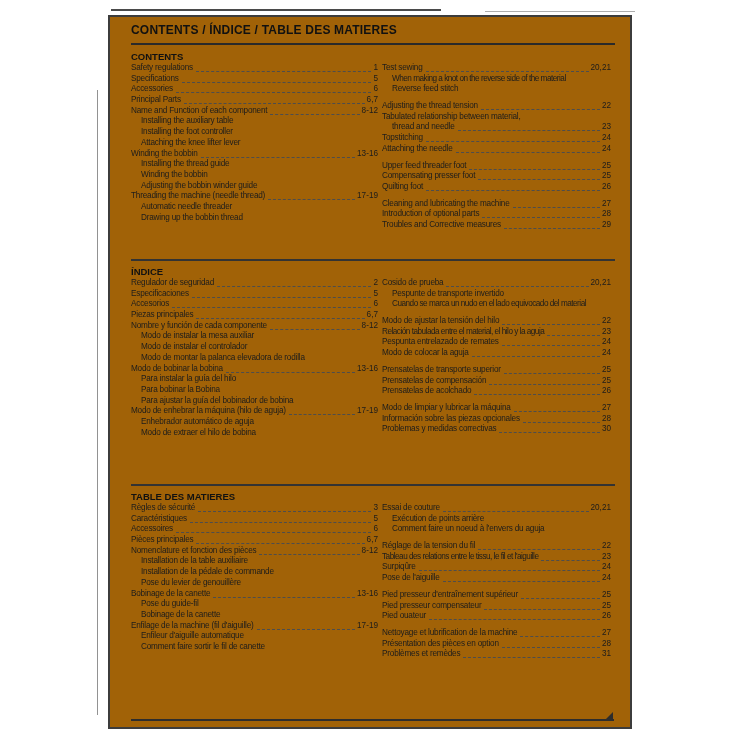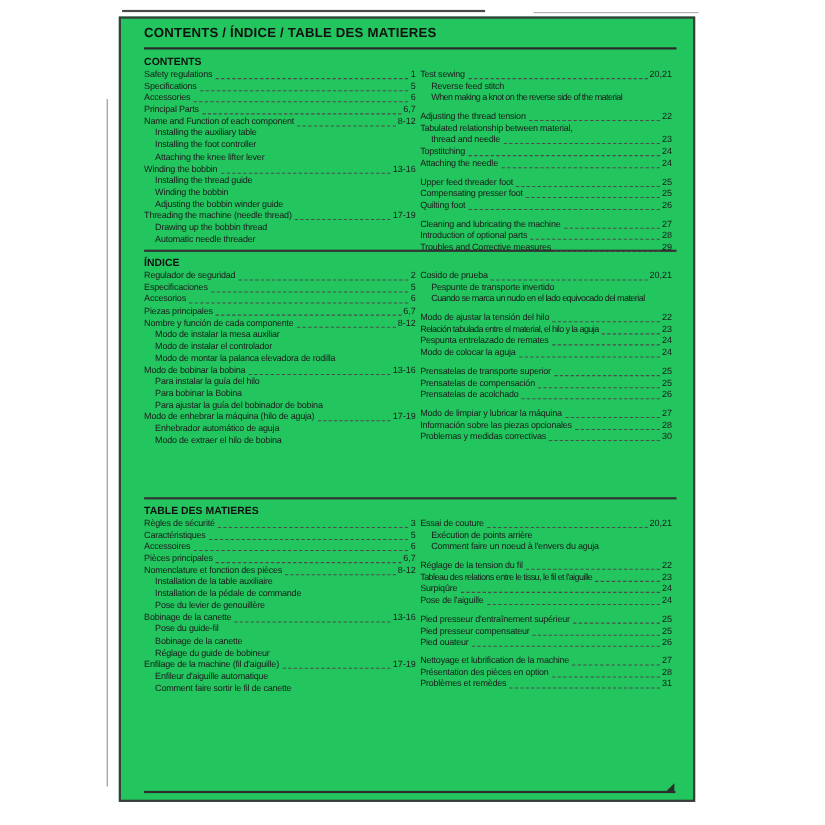--- a/index.html
+++ b/index.html
@@ -6,30 +6,30 @@
   body{
     width:750px;height:750px;position:relative;
     background:#ffffff;
     font-family:"Liberation Sans","DejaVu Sans",sans-serif;
     color:#1c1c1c;
     -webkit-font-smoothing:antialiased;
   }
   .scan-edge{position:absolute;background:#4a4a4a;}
   .page{
     position:absolute;left:108px;top:15px;width:524px;height:714px;
-    box-sizing:border-box;border:2px solid #3c3c3c;background:#22c55e;
+    box-sizing:border-box;border:2px solid #3c3c3c;background:#a16207;
   }
   .content{padding:0 15px 0 21px;}
   .doc-title{
     margin:6px 0 0;font-size:12px;line-height:14px;font-weight:bold;
     letter-spacing:.2px;color:#111;
   }
   .title-rule{height:0;border-top:2px solid #2a2a2a;margin-top:6px;}
   .section{box-sizing:border-box;}
-  .sec-1{height:182px;padding-top:6px;}
+  .sec-1{height:214px;padding-top:6px;}
   .sec-2{height:225px;padding-top:5px;border-top:2px solid #333;}
   .sec-3{padding-top:5px;border-top:2px solid #333;}
   .sec-heading{font-size:9.5px;line-height:11px;font-weight:bold;margin:0 0 1px;color:#111;}
   .cols{display:flex;}
   .col-left{width:247px;flex:0 0 247px;margin-right:4px;}
   .col-right{width:229px;flex:0 0 229px;}
   .row{
     display:flex;height:10.7px;line-height:10.7px;
     font-size:8.2px;letter-spacing:-.2px;overflow:hidden;
   }
@@ -115,37 +115,37 @@
             </div>
             <div class="row ind">
               <span class="lbl">Adjusting the bobbin winder guide</span>
             </div>
             <div class="row">
               <span class="lbl">Threading the machine (needle thread)</span>
               <span class="leader"></span>
               <span class="pg">17-19</span>
             </div>
             <div class="row ind">
+              <span class="lbl">Automatic needle threader</span>
+            </div>
+            <div class="row ind">
               <span class="lbl">Drawing up the bobbin thread</span>
             </div>
-            <div class="row ind">
-              <span class="lbl">Automatic needle threader</span>
-            </div>
           </div>
         <div class="col-right">
             <div class="row">
               <span class="lbl">Test sewing</span>
               <span class="leader"></span>
               <span class="pg">20,21</span>
-            </div>
-            <div class="row ind">
-              <span class="lbl">Reverse feed stitch</span>
             </div>
             <div class="row ind tight">
               <span class="lbl">When making a knot on the reverse side of the material</span>
+            </div>
+            <div class="row ind">
+              <span class="lbl">Reverse feed stitch</span>
             </div>
             <div class="row gap">
               <span class="lbl">Adjusting the thread tension</span>
               <span class="leader"></span>
               <span class="pg">22</span>
             </div>
             <div class="row">
               <span class="lbl">Tabulated relationship between material,</span>
             </div>
             <div class="row ind">
@@ -369,23 +369,20 @@
               <span class="lbl">Bobinage de la canette</span>
               <span class="leader"></span>
               <span class="pg">13-16</span>
             </div>
             <div class="row ind">
               <span class="lbl">Pose du guide-fil</span>
             </div>
             <div class="row ind">
               <span class="lbl">Bobinage de la canette</span>
             </div>
-            <div class="row ind">
-              <span class="lbl">Réglage du guide de bobineur</span>
-            </div>
             <div class="row">
               <span class="lbl">Enfilage de la machine (fil d'aiguille)</span>
               <span class="leader"></span>
               <span class="pg">17-19</span>
             </div>
             <div class="row ind">
               <span class="lbl">Enfileur d'aiguille automatique</span>
             </div>
             <div class="row ind">
               <span class="lbl">Comment faire sortir le fil de canette</span>

